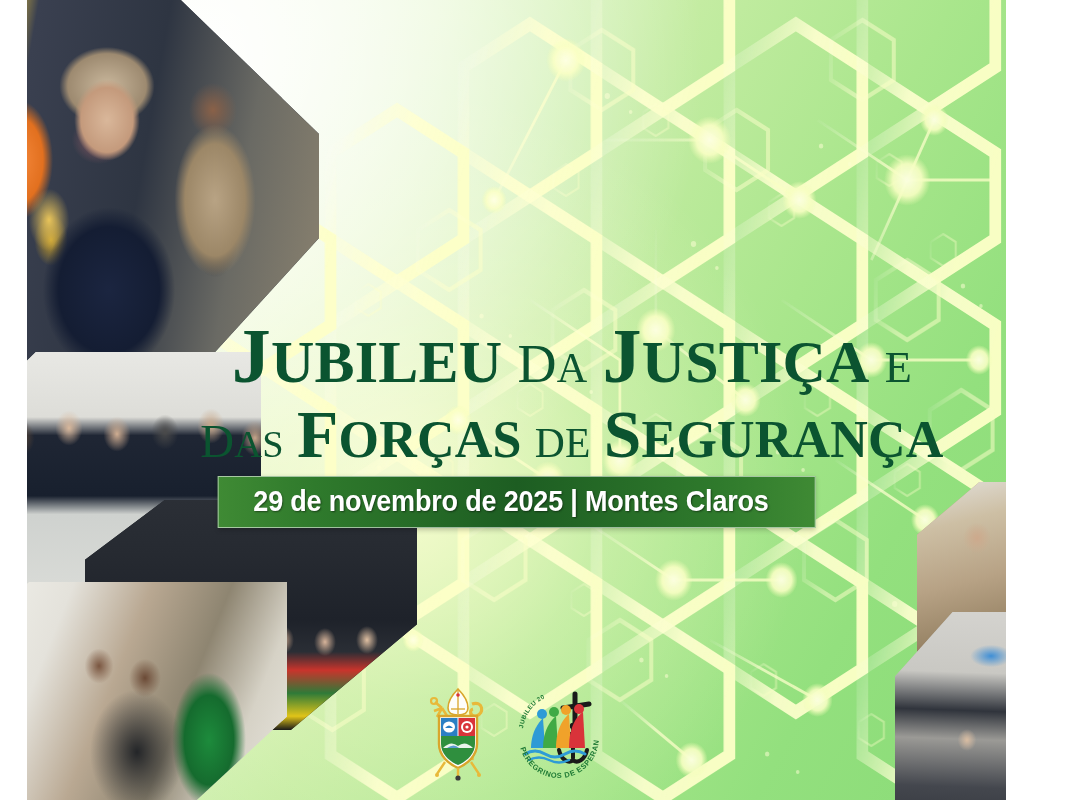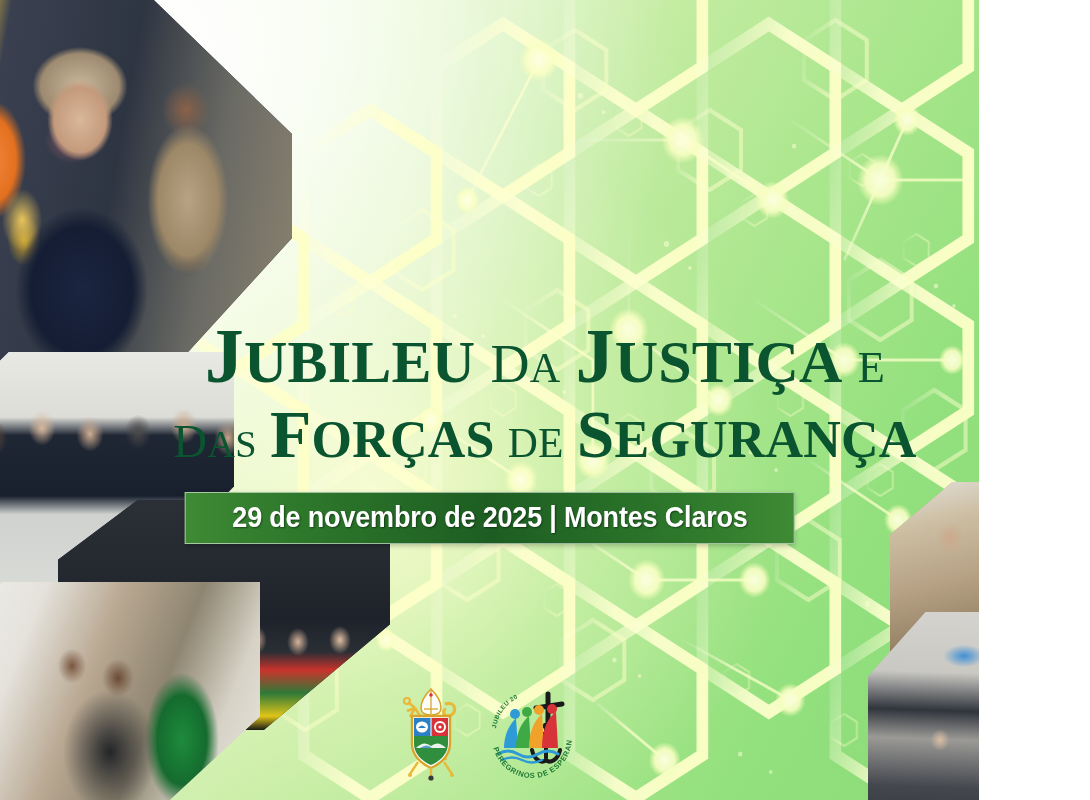--- a/index.html
+++ b/index.html
@@ -8,20 +8,21 @@
     width:1090px;height:800px;overflow:hidden;
     font-family:"Liberation Sans", sans-serif;
     background:#ffffff;
   }
   .banner{
     position:relative;width:979px;height:800px;overflow:hidden;
     background:
       radial-gradient(circle at 18% 8%, rgba(255,255,255,0.98) 0%, rgba(255,255,255,0.55) 22%, rgba(255,255,255,0) 46%),
       radial-gradient(circle at 38% 62%, rgba(255,255,214,0.85) 0%, rgba(255,255,214,0.30) 26%, rgba(255,255,214,0) 52%),
       linear-gradient(118deg, #ffffff 0%, #f4fbe8 14%, #e2f6c8 30%, #c4ecA2 48%, #a9e68c 66%, #93e07e 82%, #8adb77 100%);
+    margin-left: 27px;
   }
 
   
   .pattern{position:absolute;inset:0;z-index:2;pointer-events:none;}
   .pattern svg{display:block;width:100%;height:100%;}
 
   
   .photos{position:absolute;inset:0;z-index:3;}
   .photo{
     position:absolute;
@@ -125,22 +126,22 @@
   .headline .line{white-space:nowrap;}
   .line-1{font-size:60px;letter-spacing:0.2px;}
   .line-2{font-size:52px;letter-spacing:0.2px;margin-top:8px;}
   .w-strong{font-weight:700;font-size:1.0em;}
   .w-light{font-weight:400;font-size:0.90em;}
   .cap{font-size:1.30em;}
 
   
   .datebar{
     position:absolute;left:50%;transform:translateX(-50%);
-    top:492px;z-index:6;
-    padding:7px 18px 9px 18px;
+    top:476px;z-index:6;
+    padding:7px 18px 9px 6px;
     background:linear-gradient(90deg,#3f8a34 0%,#2f7a2c 16%,#1d5d22 50%,#2f7a2c 84%,#3f8a34 100%);
     border:1px solid rgba(255,255,255,0.55);
     box-shadow:0 2px 5px rgba(0,0,0,0.22);
   }
   .datebar-text{
     font-family:"Liberation Sans Narrow","Liberation Sans",sans-serif;
     font-weight:700;font-size:30px;color:#ffffff;
     letter-spacing:-0.2px;white-space:nowrap;
     transform:scaleX(0.90);transform-origin:center;display:block;
     text-shadow:1px 1px 2px rgba(0,0,0,0.45);

